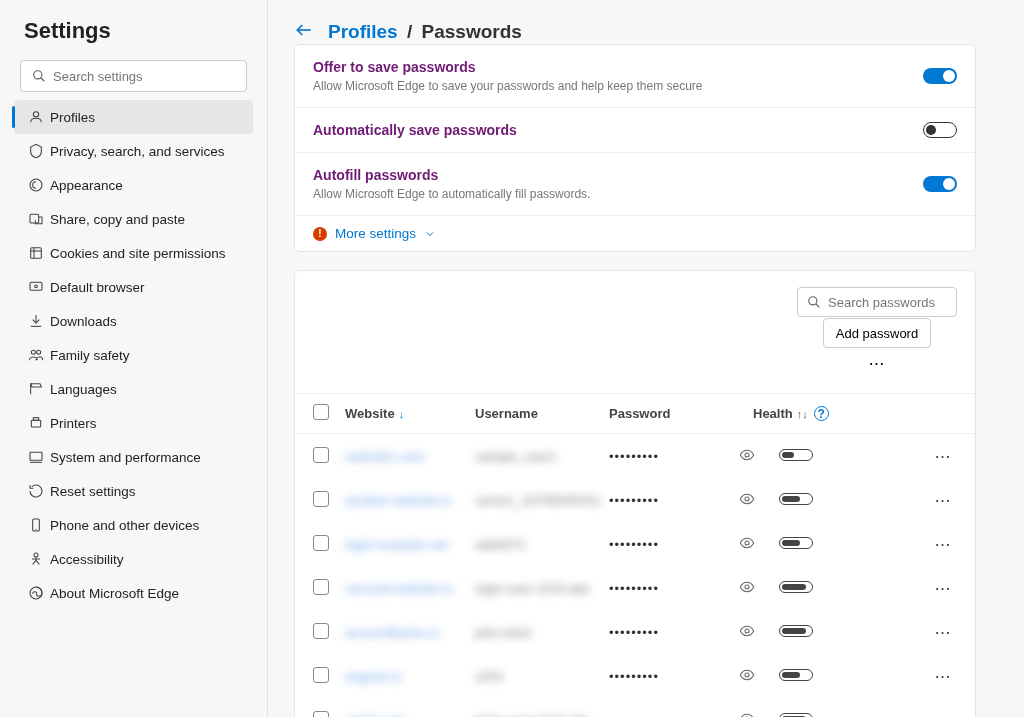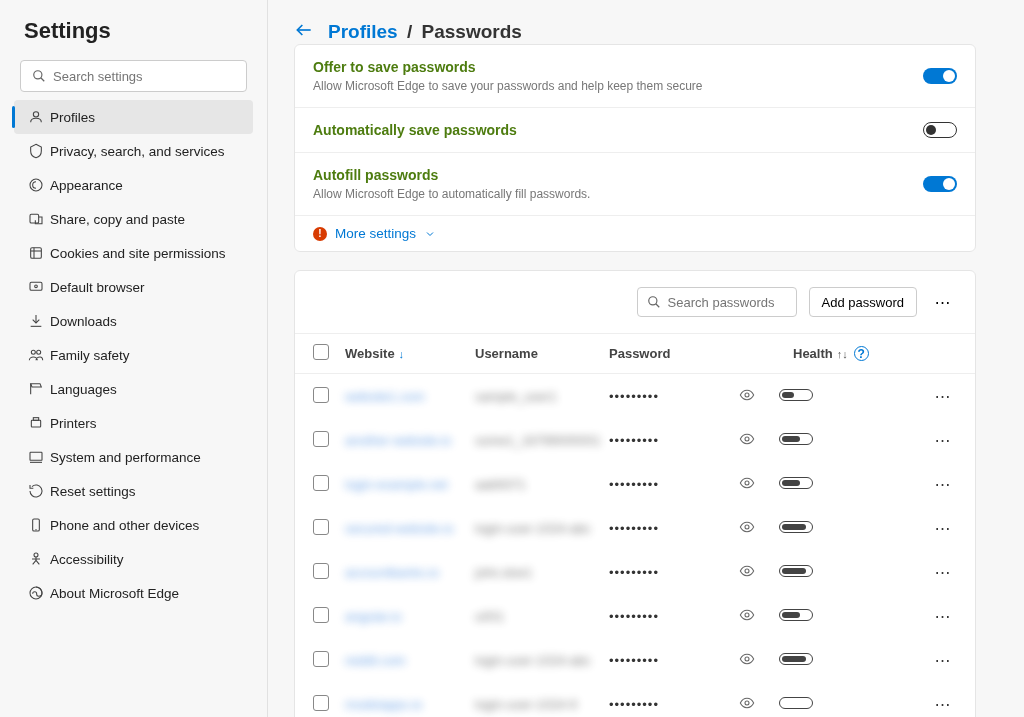--- a/index.html
+++ b/index.html
@@ -19,47 +19,47 @@
 .bc-row { display:flex; align-items:center; gap:14px; margin-bottom:0; }
 .bc-back { color:#0078d4; cursor:pointer; }
 .bc { font-size:19px; font-weight:600; }
 .bc .link { color:#0078d4; cursor:pointer; }
 .bc .sep { color:#333; margin:0 4px; }
 .bc .current { color:#333; }
 
 .card { background:#fff; border:1px solid #e5e5e5; border-radius:6px; margin-bottom:18px; }
 .setting-row { padding:14px 18px; position:relative; }
 .setting-row + .setting-row { border-top:1px solid #eee; }
-.setting-title { font-size:14px; font-weight:600; color:#4d7c0f; }
+.setting-title { font-size:14px; font-weight:600; color:#701a75; }
 .setting-desc { font-size:12px; color:#777; margin-top:4px; }
 .toggle { position:absolute; right:18px; top:50%; transform:translateY(-50%); width:34px; height:16px; border-radius:10px; cursor:pointer; }
 .toggle.on { background:#0078d4; }
 .toggle.off { background:#fff; border:1.5px solid #333; }
 .toggle .knob { position:absolute; top:2px; width:12px; height:12px; border-radius:50%; }
 .toggle.on .knob { right:2px; background:#fff; }
 .toggle.off .knob { left:2px; background:#333; width:10px; height:10px; top:1.5px; }
 .more-settings { display:flex; align-items:center; gap:8px; padding:10px 18px; border-top:1px solid #eee; font-size:13.5px; color:#0078d4; cursor:pointer; }
 .more-settings .alert-dot { width:14px; height:14px; border-radius:50%; background:#d83b01; display:flex; align-items:center; justify-content:center; color:#fff; font-size:10px; font-weight:bold; }
 
 .pw-card { background:#fff; border:1px solid #e5e5e5; border-radius:6px; }
 .pw-head { display:flex; align-items:center; padding:16px 18px 16px 18px; border-bottom:1px solid #eee; }
 .pw-head-left .count { font-size:14px; font-weight:600; }
 .pw-head-left .stats { font-size:11.5px; color:#777; margin-top:2px; }
-.pw-head-right { margin-left:auto; display:flex; align-items:center; gap:12px; }
+.pw-head-right { margin-left:auto; display:flex; align-items:center; gap:1px;flex-direction:column; }
 .pw-search { position:relative; }
 .pw-search svg { position:absolute; left:10px; top:50%; transform:translateY(-50%); }
 .pw-search input { height:30px; width:160px; border:1px solid #ccc; border-radius:4px; padding:0 8px 0 30px; font-size:13px; }
 .add-btn { height:30px; border:1px solid #ccc; background:#fff; border-radius:4px; padding:0 12px; font-size:13px; cursor:pointer; }
 .more-dots { width:28px; height:28px; display:flex; align-items:center; justify-content:center; cursor:pointer; border-radius:4px; font-size:16px; letter-spacing:1px; }
 
 .tbl-header { display:flex; align-items:center; padding:10px 18px; border-bottom:1px solid #eee; font-size:13px; font-weight:600; color:#444; }
 .tbl-header .col-cb { width:32px; }
 .tbl-header .col-site { width:130px; display:flex; align-items:center; gap:4px; cursor:pointer;}
 .tbl-header .col-user { width:134px; }
-.tbl-header .col-pw { width:184px; }
+.tbl-header .col-pw { width:144px; }
 .tbl-header .col-health { width:100px; display:flex; align-items:center; gap:4px; }
 
 .cb { width:16px; height:16px; border:1.5px solid #888; border-radius:3px; display:inline-block; cursor:pointer; background:#fff;}
 .rows .row { display:flex; align-items:center; padding:8px 18px; font-size:13px; color:#333; }
 .rows .row .col-cb { width:32px; }
 .rows .row .col-site { width:130px; }
 .rows .row .col-user { width:134px; }
 .rows .row .col-pw { width:130px; letter-spacing:1px; color:#333; }
 .rows .row .col-eye { width:40px; color:#666; cursor:pointer; }
 .rows .row .col-health { width:100px; }

